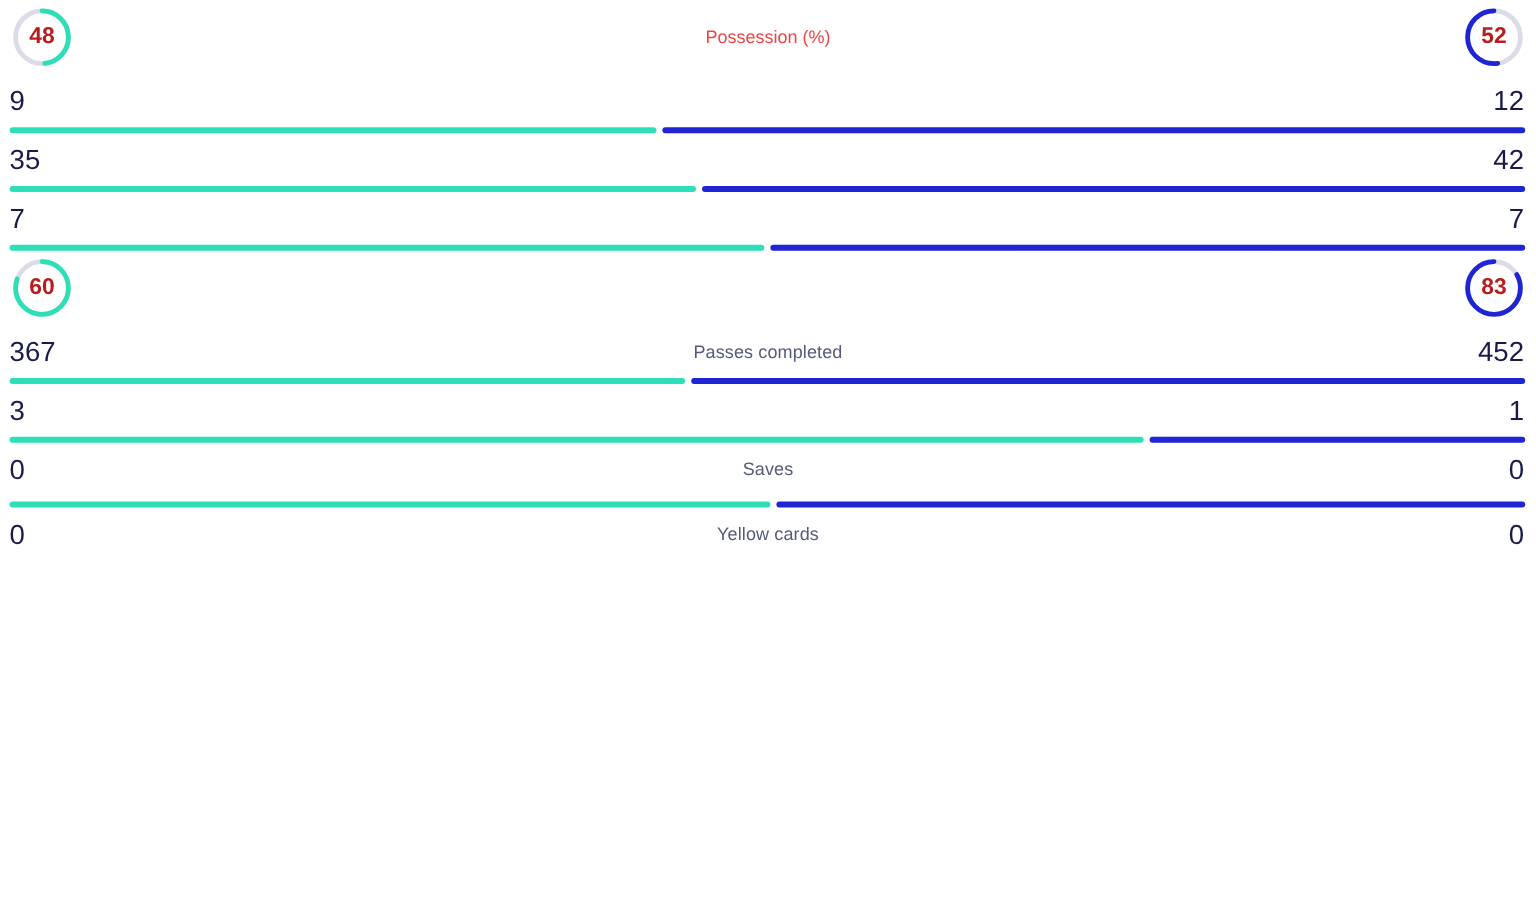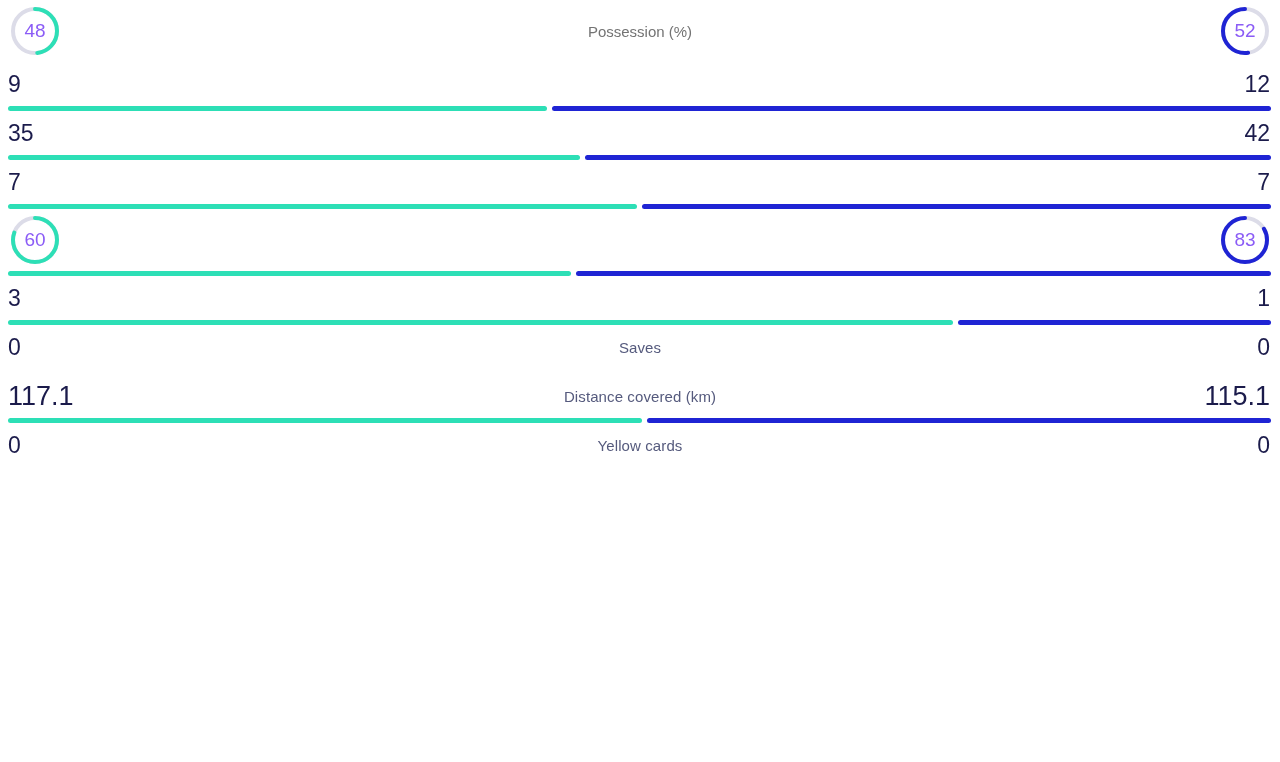--- a/index.html
+++ b/index.html
@@ -113,29 +113,29 @@
     height: 54px;
   }
   .donut-num {
     position: absolute;
     left: 0; top: 0;
     width: 54px; height: 54px;
     display: flex;
     align-items: center;
     justify-content: center;
     font-size: 19px;
-    font-weight: 400;
-    color: #8b5cf6;
+    font-weight: 700;
+    color: #b91c1c;
   }
   .donut-label {
     position: absolute;
     left: 0; right: 0;
     text-align: center;
     font-size: 15px;
-    color: #737373;
+    color: #ef4444;
   }
 </style>
 </head>
 <body>
 
 <div class="stats-panel">
     <div class="stat-row row-donut">
       <div class="donut">
         <svg viewBox="0 0 54 54" xmlns="http://www.w3.org/2000/svg">
     <circle cx="27" cy="27" r="22" fill="none" stroke="#dcdce8" stroke-width="4"></circle>
@@ -204,20 +204,25 @@
       </div>
       <div class="donut">
         <svg viewBox="0 0 54 54" xmlns="http://www.w3.org/2000/svg">
     <circle cx="27" cy="27" r="22" fill="none" stroke="#dcdce8" stroke-width="4"></circle>
     <circle cx="27" cy="27" r="22" fill="none" stroke="#1f24d4" stroke-width="4" stroke-linecap="round" stroke-dasharray="114.73096370909923 23.499113048851655" transform="rotate(-90 27 27) scale(1,-1) translate(0,-54)"></circle>
   </svg>
         <div class="donut-num">83</div>
       </div>
     </div>
     <div class="stat-row row-bars">
+      <div class="stat-head">
+        <div class="stat-value" style="">367</div>
+        <div class="stat-label">Passes completed</div>
+        <div class="stat-value right" style="">452</div>
+      </div>
 
         <div class="bar-track">
           <div class="bar-wrap">
             <div class="bar-home" style="width:calc(44.8% - 3px)"></div>
             <div class="bar-gap"></div>
             <div class="bar-away" style="width:calc(55.2% - 3px)"></div>
           </div>
         </div>
     </div>
     <div class="stat-row row-bars">
@@ -236,25 +241,20 @@
     </div>
     <div class="stat-row row-bars">
       <div class="stat-head">
         <div class="stat-value" style="">0</div>
         <div class="stat-label">Saves</div>
         <div class="stat-value right" style="">0</div>
       </div>
       <div class="bar-track"></div>
     </div>
     <div class="stat-row row-bars">
-      <div class="stat-head">
-        <div class="stat-value" style="font-size:27px;">117.1</div>
-        <div class="stat-label">Distance covered (km)</div>
-        <div class="stat-value right" style="font-size:27px;">115.1</div>
-      </div>
 
         <div class="bar-track">
           <div class="bar-wrap">
             <div class="bar-home" style="width:calc(50.4% - 3px)"></div>
             <div class="bar-gap"></div>
             <div class="bar-away" style="width:calc(49.6% - 3px)"></div>
           </div>
         </div>
     </div>
     <div class="stat-row row-bars">

